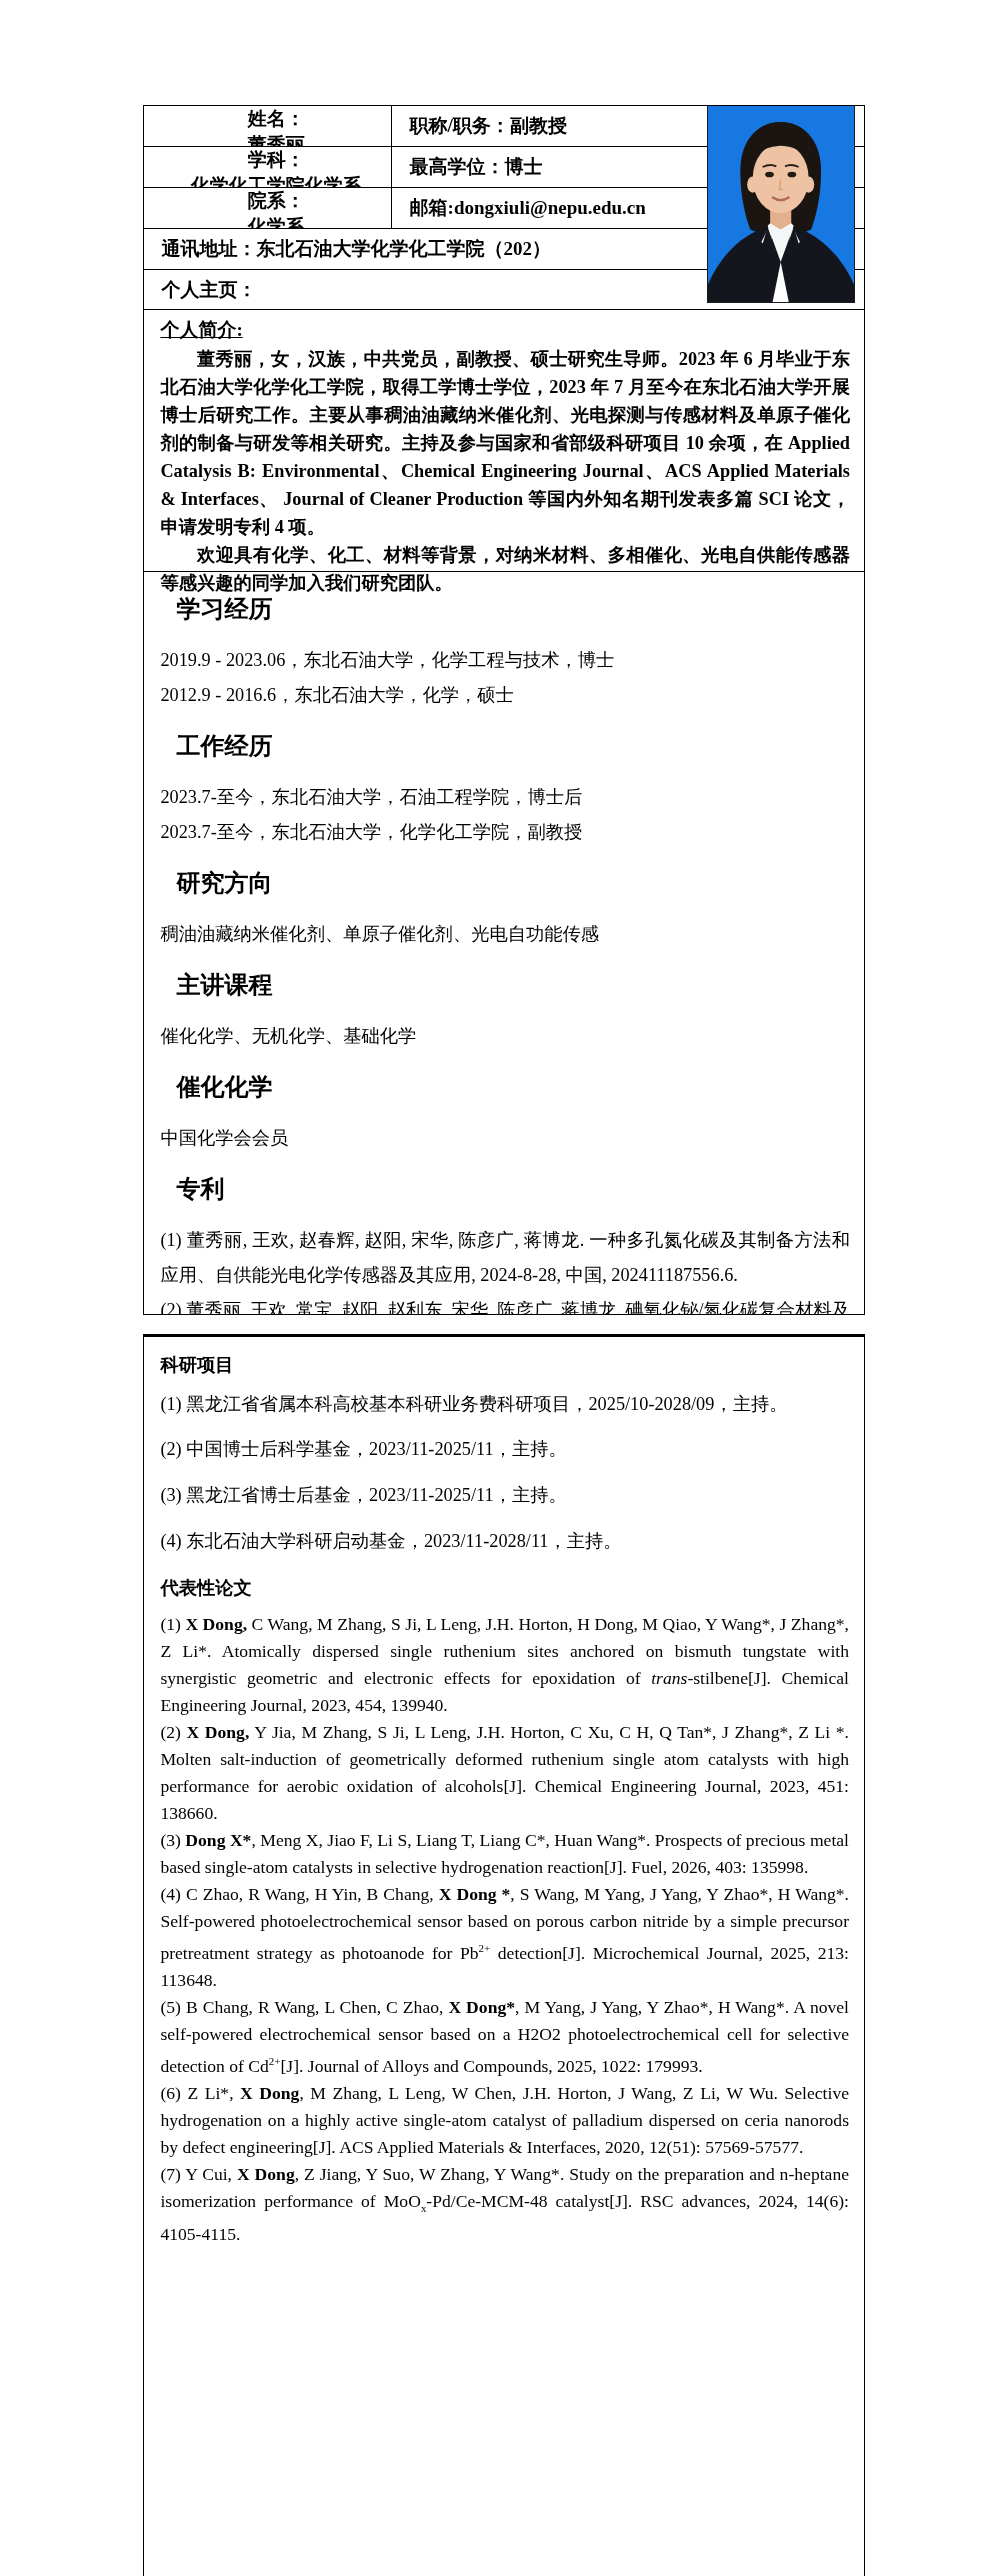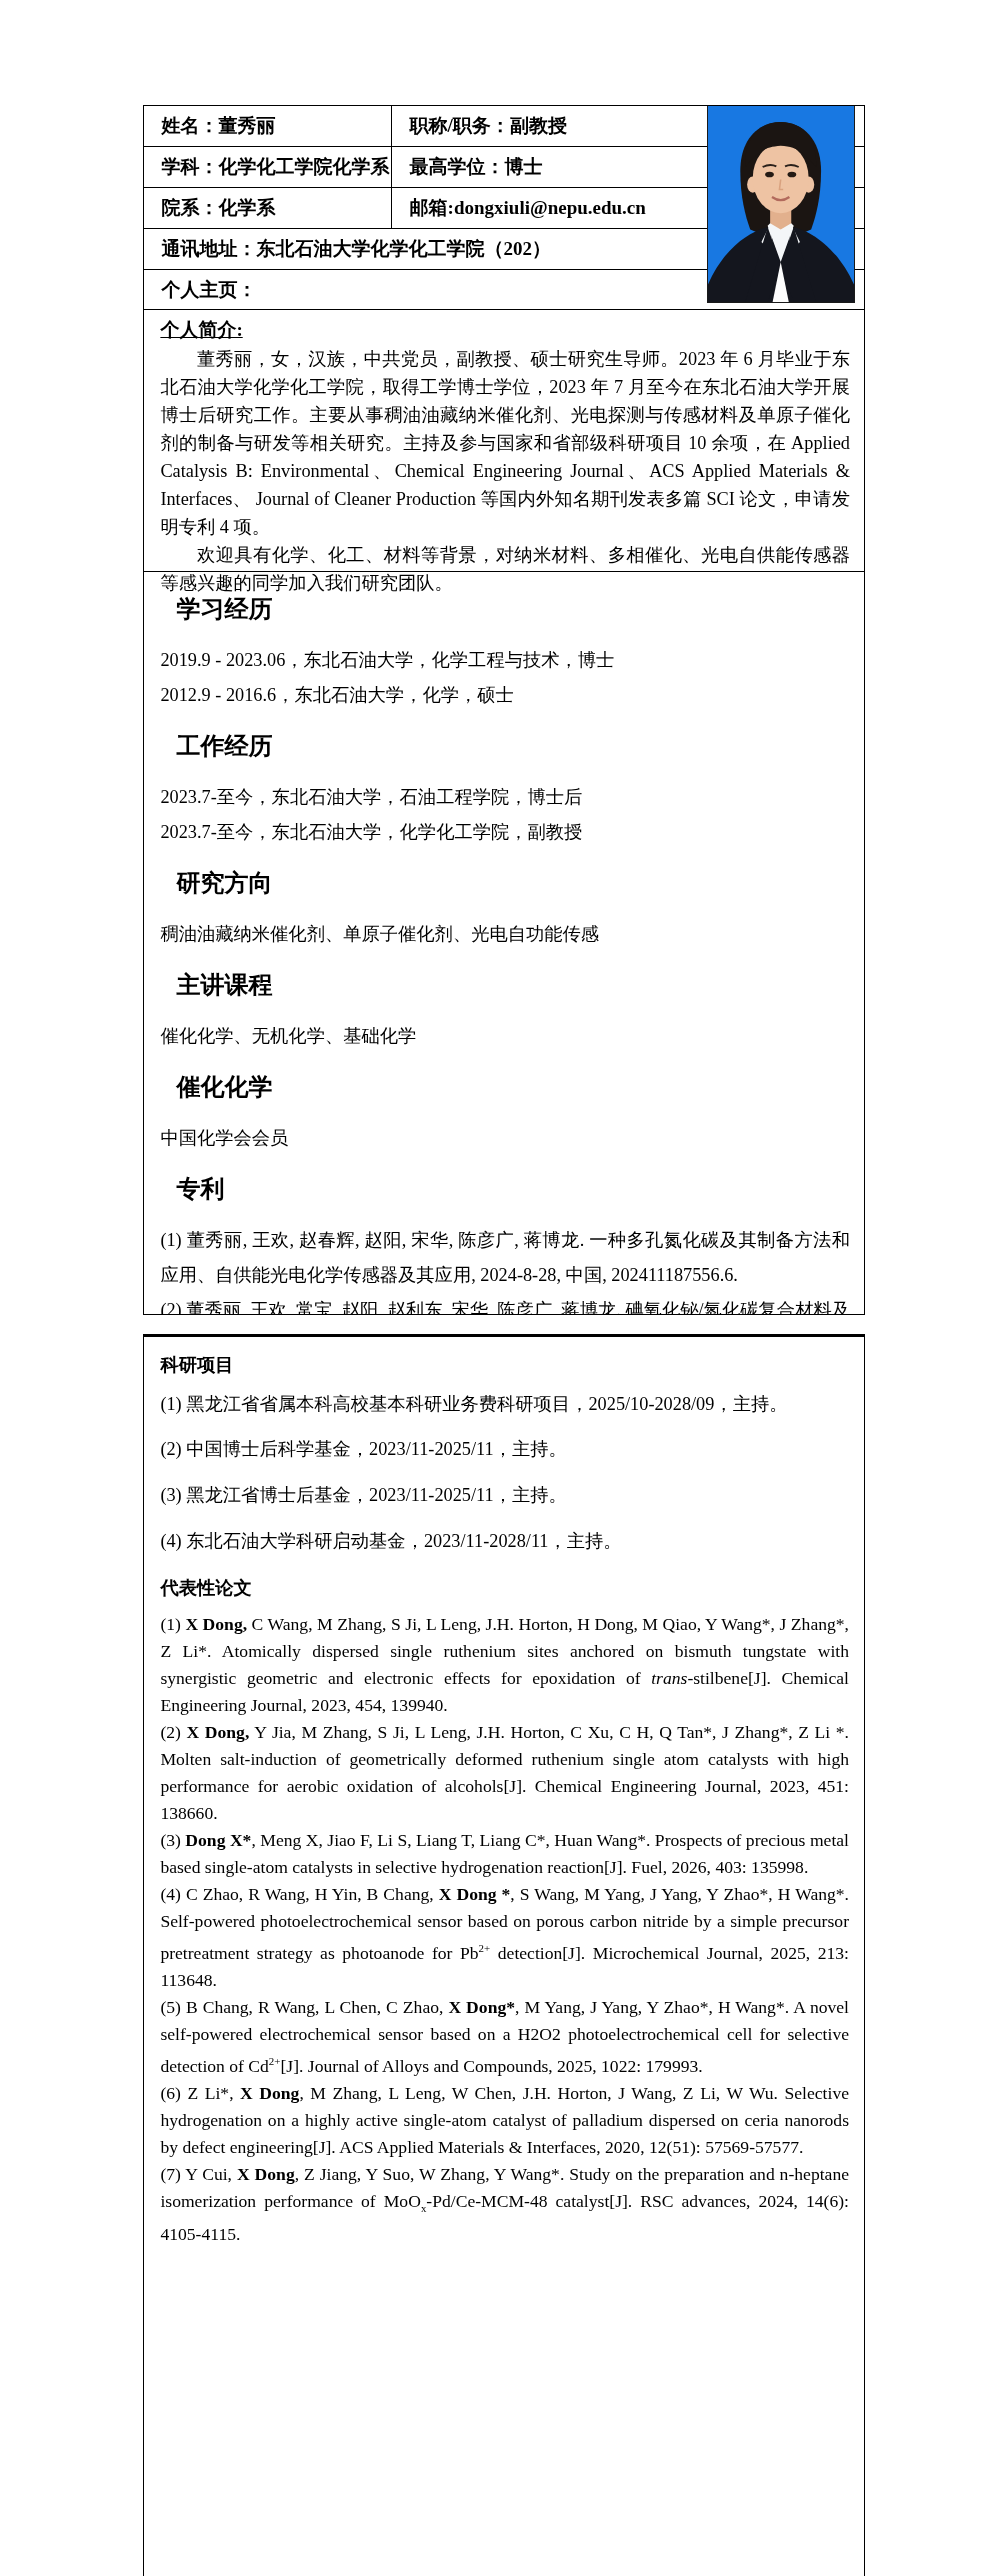--- a/index.html
+++ b/index.html
@@ -6,28 +6,28 @@
   body{
     width:1001px;height:2576px;position:relative;background:#ffffff;
     font-family:"Liberation Serif","DejaVu Serif",serif;color:#000;
   }
   .box{position:absolute;left:143px;width:722px;border:1.3px solid #000;background:#fff;box-sizing:border-box;overflow:hidden;}
   #box1{top:105px;height:1210px;}
   #box2{top:1334px;height:1450px;border-top:3.2px solid #000;padding:10px 15px 0 16.4px;}
   .trow{display:flex;border-bottom:1.3px solid #000;box-sizing:border-box;align-items:center;}
   .h65{height:41px;}
   .cell{padding-left:17.6px;box-sizing:border-box;display:flex;align-items:center;white-space:nowrap;overflow:hidden;}
-  .c1{width:248px;border-right:1.3px solid #000;height:100%;}
+  .c1{width:248px;border-right:1.3px solid #000;height:100%;flex-direction:column;}
   .c2{flex:1;height:100%;}
   .lbl{font-weight:bold;}
   .val{font-weight:bold;}
   .fs30{font-size:19px;}
   #row-intro{display:block;height:262px;border-bottom:1.3px solid #000;box-sizing:border-box;padding:5px 14px 0 16.4px;}
   #intro-label{font-weight:bold;font-size:19px;line-height:30px;text-decoration:underline;display:inline-block;}
-  .bio{margin:0;font-size:18.3px;line-height:28px;text-align:justify;text-indent:2em;}
+  .bio{margin:0;font-size:18.3px;line-height:28px;text-align:justify;text-indent:2em;font-weight:bold;}
   #row-sections{display:block;padding:3.8px 14px 0 16.4px;box-sizing:border-box;}
   .sec-h{margin:16px;font-weight:bold;font-size:24px;line-height:35px;}
   .sec-line{margin:0;font-size:18.3px;line-height:35px;}
   .patent{margin:0;font-size:18.3px;line-height:35px;text-align:justify;}
   .b2-h{margin:0 0 3.8px 0;font-weight:bold;font-size:18.3px;line-height:37px;}
   .proj{margin:0 0 12.6px 0;font-size:18.3px;line-height:33px;}
   .paper{margin:0;font-size:17.6px;line-height:27px;text-align:justify;}
   .paper b{font-weight:bold;}
   .paper i{font-style:italic;}
   sup,sub{font-size:0.62em;}

